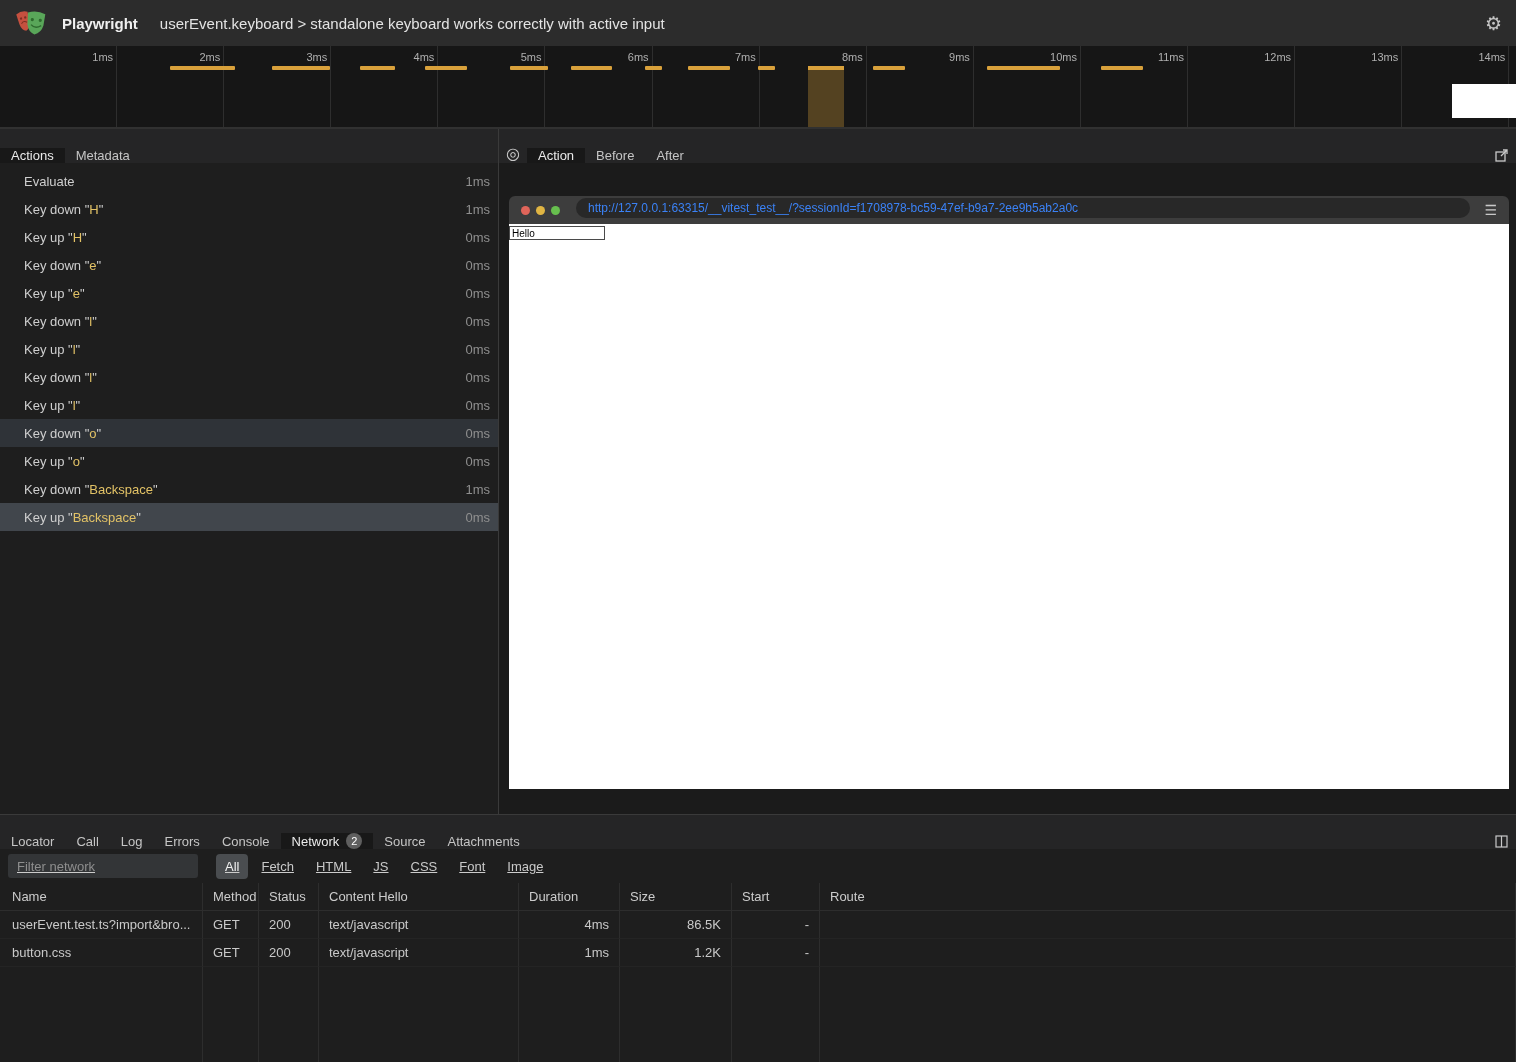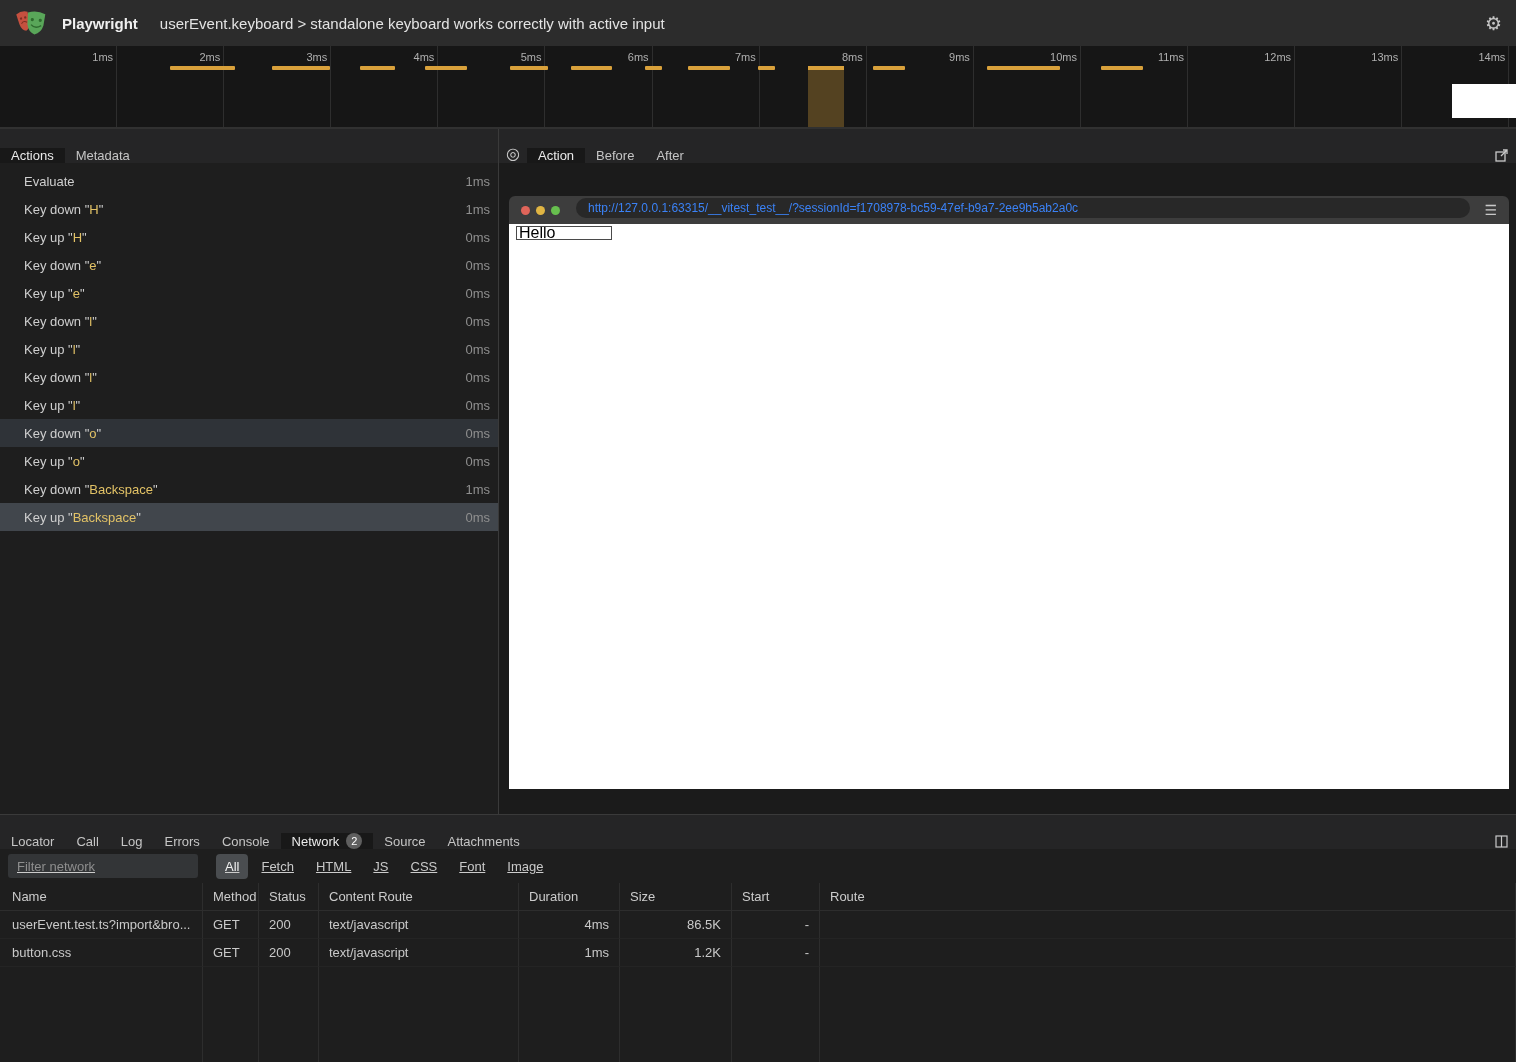--- a/index.html
+++ b/index.html
@@ -47,22 +47,22 @@
   .snapshot { flex:1; position:relative; }
   .browser { position:absolute; left:10px; top:33px; width:1000px; height:593px;
              border-radius:6px 6px 0 0; overflow:hidden; display:flex; flex-direction:column; }
   .chrome { height:28px; background:#3d3d3d; display:flex; align-items:center; padding:0 12px; flex:0 0 auto; }
   .dot { width:9px; height:9px; border-radius:50%; margin-right:6px; flex:0 0 auto; }
   .urlbar { flex:1; height:20px; margin:0 14px 4px 10px; background:#282828; border-radius:10px;
             color:#3b82f6; font-size:12px; line-height:20px; padding:0 12px;
             white-space:nowrap; overflow:hidden; }
   .menu-glyph { color:#c9c9c9; font-size:14px; }
   .page { flex:1; background:#ffffff; position:relative; }
-  .page input { position:absolute; left:7px; top:2px; width:96px; height:14px;
-                border:1px solid #4a4a4a; font-size:16px; padding:0 2px;
+  .page input { position:absolute; left:0; top:2px; width:96px; height:14px;
+                border:1px solid #4a4a4a; font-size:10px; padding:0 2px;
                 font-family:"Liberation Sans", sans-serif; background:#fff; color:#000; }
   
   .bottom { height:248px; border-top:1px solid #3a3a3a; background:#1e1e1e; display:flex; flex-direction:column; }
   .bottom .tabstrip { height:34px; }
   .filter-row { height:34px; display:flex; align-items:center; padding:0 8px; gap:10px; flex:0 0 auto;text-decoration:underline; }
   .filter-input { width:190px; height:24px; background:#333537; border:none; border-radius:3px;
                   color:#cccccc; font-size:13px; padding:0 9px; font-family:"Liberation Sans", sans-serif; }
   .filter-input::placeholder { color:#8e8e8e; }
   .chips { display:flex; align-items:center; gap:4px; margin-left:8px; }
   .chip { padding:5px 9px; border-radius:4px; color:#c9c9c9; cursor:default; }
@@ -291,21 +291,21 @@
         <div class="chip">JS</div>
         <div class="chip">CSS</div>
         <div class="chip">Font</div>
         <div class="chip">Image</div>
       </span>
   </div>
   <div class="net-grid net-head">
       <div class="net-cell first">Name</div>
       <div class="net-cell">Method</div>
       <div class="net-cell">Status</div>
-      <div class="net-cell">Content Route</div>
+      <div class="net-cell">Content Hello</div>
       <div class="net-cell">Duration</div>
       <div class="net-cell">Size</div>
       <div class="net-cell">Start</div>
       <div class="net-cell">Route</div>
     </div>
   <div>
       <div class="net-grid net-row">
         <div class="net-cell first">userEvent.test.ts?import&amp;bro...</div>
         <div class="net-cell">GET</div>
         <div class="net-cell">200</div>

